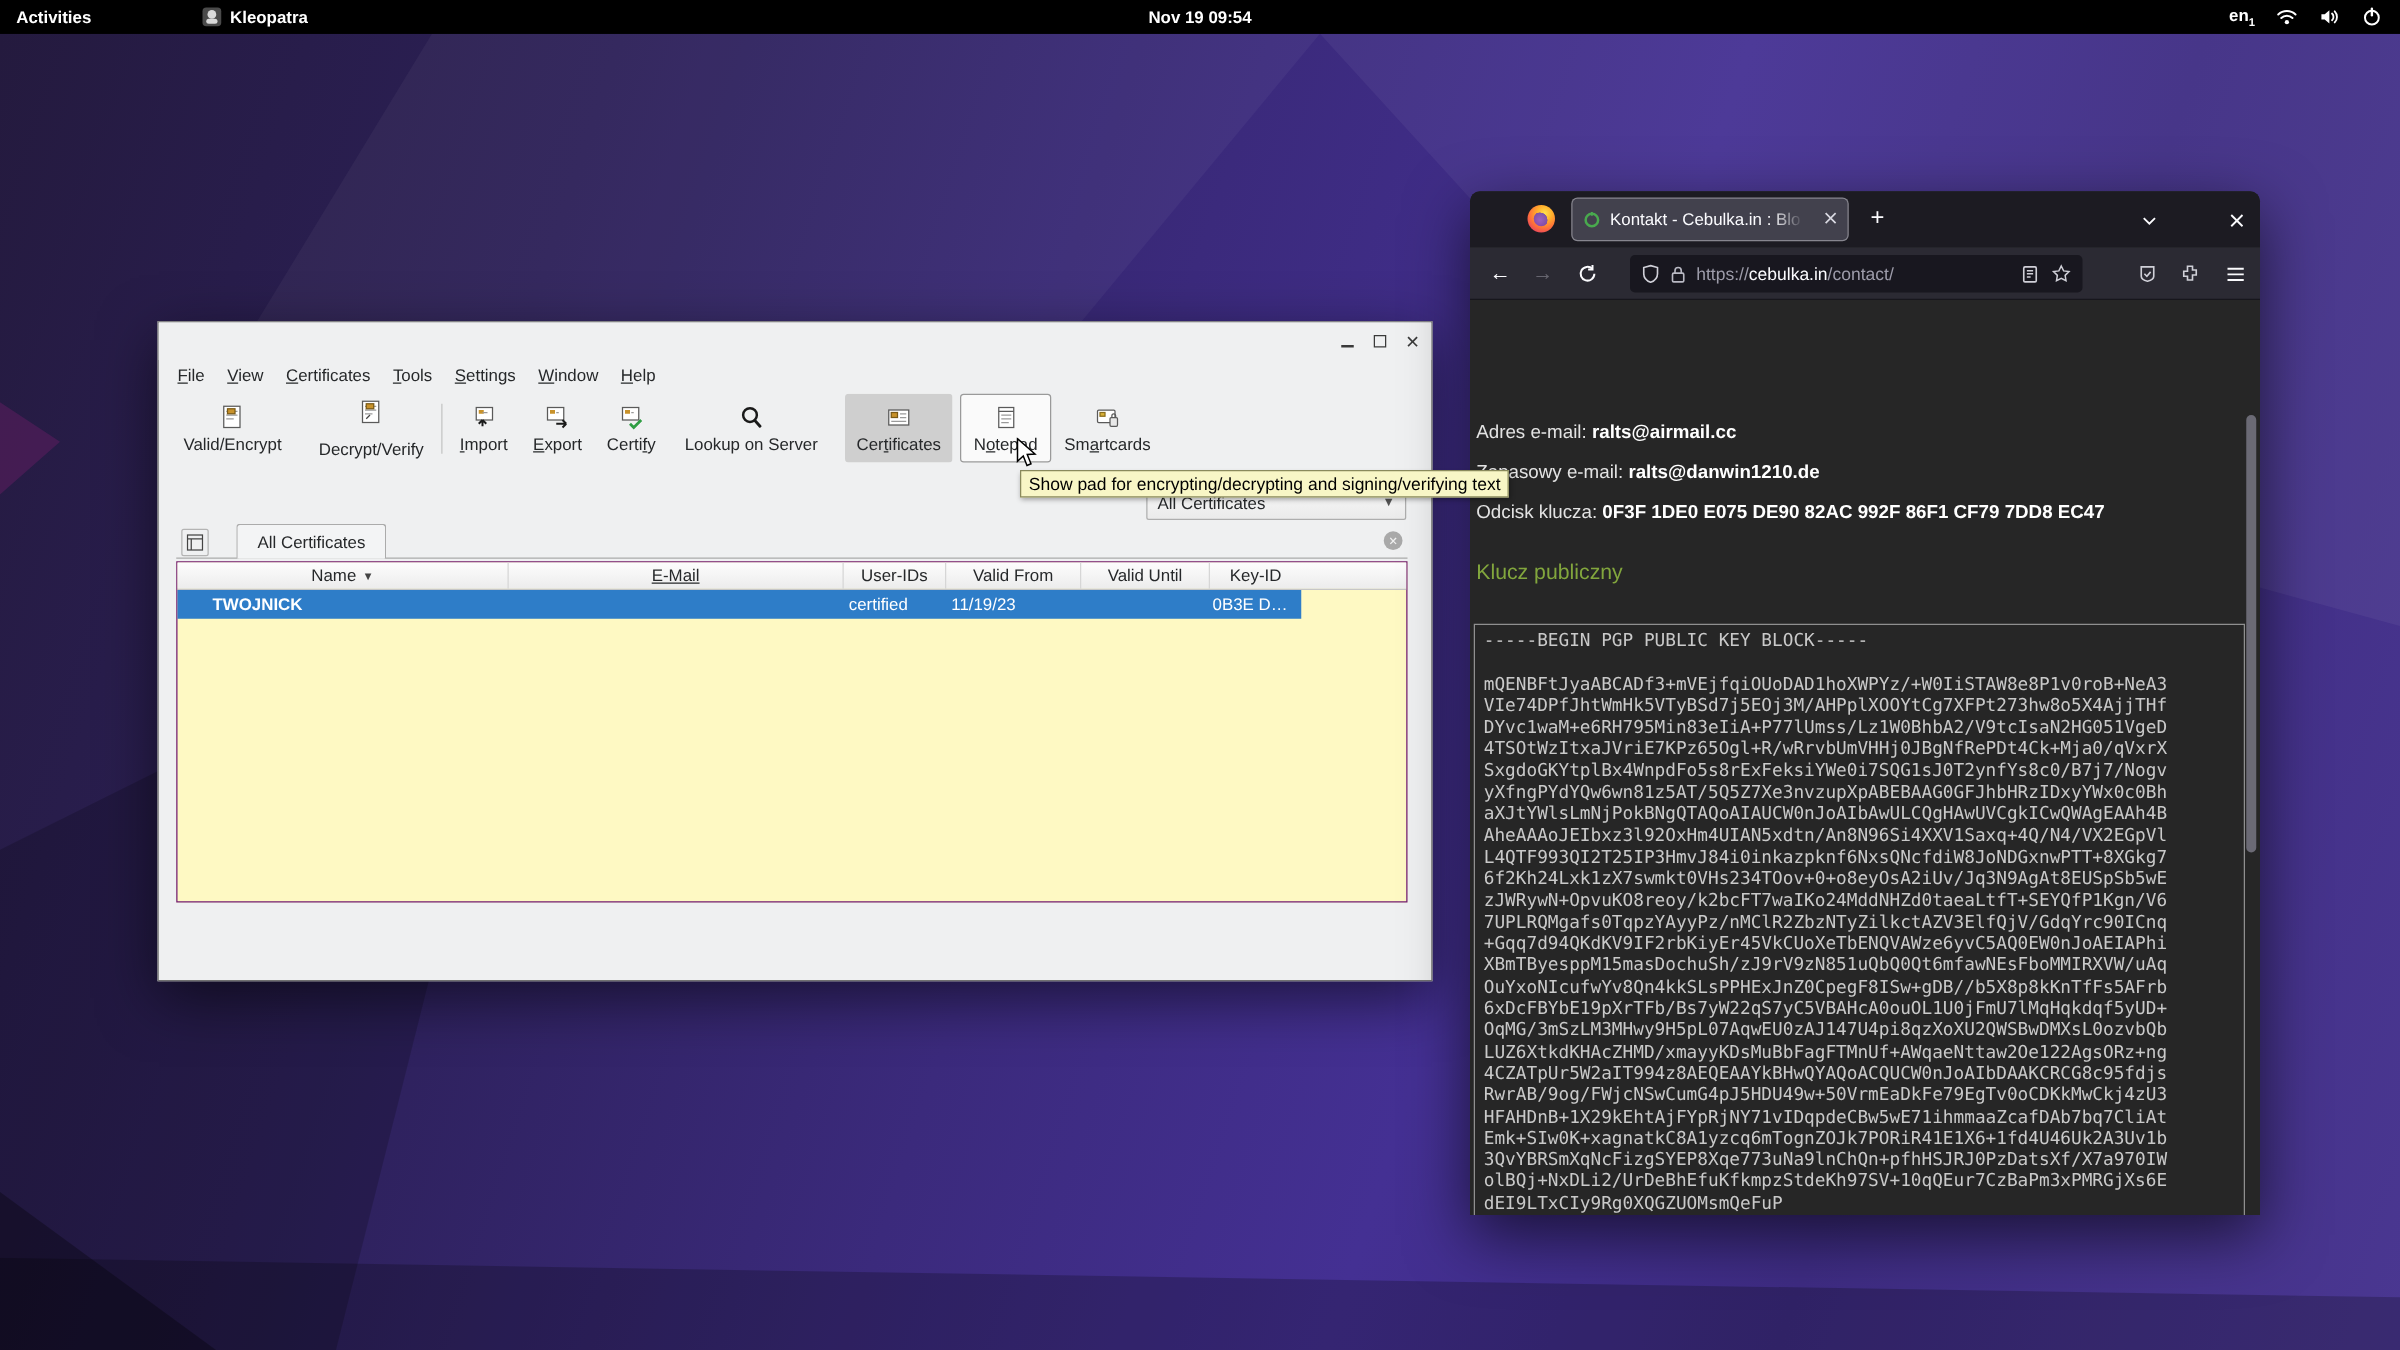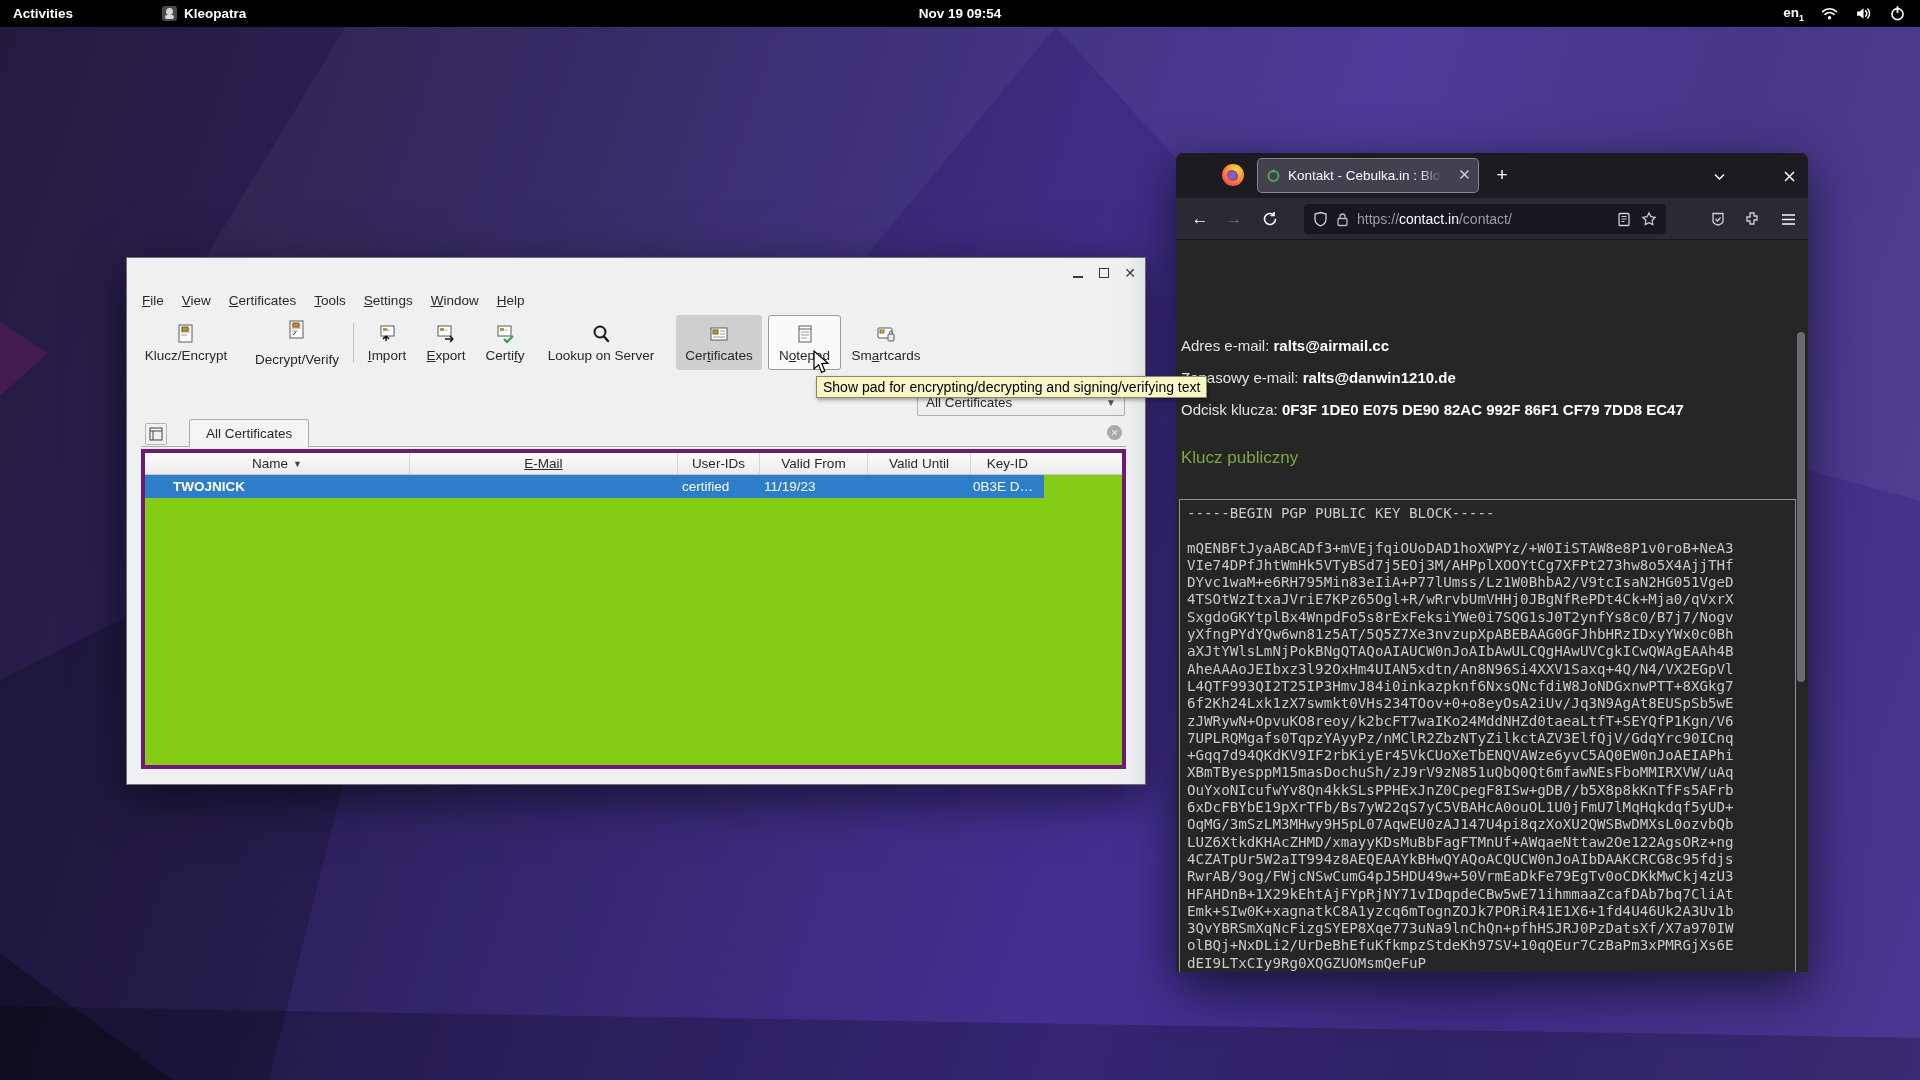--- a/index.html
+++ b/index.html
@@ -50,21 +50,21 @@
   .k-combo{position:absolute;left:790px;top:131px;width:208px;height:27px;border:1px solid #aeaeae;border-radius:2px;
     background:linear-gradient(#f8f8f8,#ebebeb);display:flex;align-items:center;padding:0 8px;}
   .k-combo .arrow{margin-left:auto;font-size:10px;color:#555;}
   .k-tabrow{position:absolute;left:14px;top:161px;width:985px;height:28px;border-bottom:1px solid #ababab;}
   .k-tabicon{position:absolute;left:4px;top:4px;width:22px;height:22px;border:1px solid #b4b4b4;border-radius:2px;
     display:flex;align-items:center;justify-content:center;background:#eff0f1;}
   .k-tab{position:absolute;left:48px;top:0;height:28px;padding:0 16px;background:#f3f4f5;border:1px solid #ababab;
     border-bottom:none;border-radius:3px 3px 0 0;display:flex;align-items:center;z-index:2;}
   .k-closecircle{position:absolute;right:4px;top:6px;width:15px;height:15px;border-radius:50%;background:#a9a9a9;
     color:#f2f2f2;font-size:9px;display:flex;align-items:center;justify-content:center;}
-  .k-table{position:absolute;left:14px;top:191px;width:985px;height:320px;background:#84cc16;border:4px solid #701a75;}
+  .k-table{position:absolute;left:14px;top:191px;width:985px;height:273px;background:#fef9c3;border:1px solid #701a75;}
   .k-thead{display:flex;height:22px;background:linear-gradient(#fdfdfd,#ececec);border-bottom:1px solid #c6c6c6;}
   .k-th{border-right:1px solid #d6d6d6;display:flex;align-items:center;justify-content:center;gap:5px;font-size:13.5px;}
   .k-th:last-child{border-right:none;}
   .k-row{display:flex;height:23px;width:899px;background:#2e7dc8;color:#fff;align-items:center;}
   .k-td{overflow:hidden;white-space:nowrap;padding-left:4px;}
   .sortarrow{font-size:9px;color:#444;}
   
   .fwin{position:absolute;left:1176px;top:153px;width:632px;height:819px;border-radius:8px 8px 0 0;overflow:hidden;
     box-shadow:0 16px 50px rgba(0,0,0,.6);z-index:20;background:#262626;}
   .f-tabbar{position:absolute;left:0;top:0;width:100%;height:45px;background:#1c1b22;}
@@ -166,21 +166,21 @@
     <span class="k-menu"><u>H</u>elp</span>
   </div>
 
   <div class="k-toolbar">
     <div class="k-tb" style="left:6px;width:106px;">
       <svg width="22" height="22" viewBox="0 0 22 22">
           <rect x="4" y="2" width="13" height="17" fill="#fff" stroke="#5a5a5a"></rect>
           <path d="M6 6h9M6 9h9M6 12h6" stroke="#9a9a9a"></path>
           <rect x="7" y="4" width="6" height="4" fill="#c8922b" stroke="#7a5a16"></rect>
         </svg>
-      <span>Klucz/Encrypt</span>
+      <span>Valid/Encrypt</span>
     </div>
     <div class="k-tb" style="left:114px;width:112px;gap:11px;">
       <svg width="22" height="22" viewBox="0 0 22 22">
           <rect x="4" y="2" width="13" height="17" fill="#fff" stroke="#5a5a5a"></rect>
           <path d="M6 6h9M6 9h9M6 12h6" stroke="#9a9a9a"></path>
           <rect x="7" y="4" width="6" height="4" fill="#c8922b" stroke="#7a5a16"></rect>
           <path d="M7 16l3-3" stroke="#444"></path>
         </svg>
       <span>Decrypt/Verify</span>
     </div>
@@ -335,21 +335,21 @@
         </svg>
     </div>
     <div class="f-urlbar">
       <svg width="15" height="16" viewBox="0 0 15 16">
           <path d="M7.5 1.5 13 3v5c0 3.5-2.5 5.8-5.5 6.8C4.5 13.8 2 11.5 2 8V3z" fill="none" stroke="#d0d0d8" stroke-width="1.3"></path>
         </svg>
       <svg width="13" height="15" viewBox="0 0 13 15">
           <rect x="2" y="6.5" width="9" height="7" rx="1" fill="none" stroke="#b9b9c3" stroke-width="1.3"></rect>
           <path d="M4 6.5V4.5a2.5 2.5 0 0 1 5 0v2" fill="none" stroke="#b9b9c3" stroke-width="1.3"></path>
         </svg>
-      <div class="f-url"><span class="dim">https://</span><span>contact.in</span><span class="dim">/contact/</span></div>
+      <div class="f-url"><span class="dim">https://</span><span>cebulka.in</span><span class="dim">/contact/</span></div>
       <div class="f-urlicons">
         <svg width="14" height="15" viewBox="0 0 14 15">
             <rect x="2" y="1.5" width="10" height="12" rx="1" fill="none" stroke="#d0d0d8" stroke-width="1.3"></rect>
             <path d="M4.5 4.5h5M4.5 7h5M4.5 9.5h3" stroke="#d0d0d8" stroke-width="1.2"></path>
           </svg>
         <svg width="16" height="16" viewBox="0 0 16 16">
             <path d="M8 1.8l1.9 3.9 4.3.6-3.1 3 0.7 4.3L8 11.6l-3.8 2 0.7-4.3-3.1-3 4.3-.6z" fill="none" stroke="#d0d0d8" stroke-width="1.2"></path>
           </svg>
       </div>
     </div>

